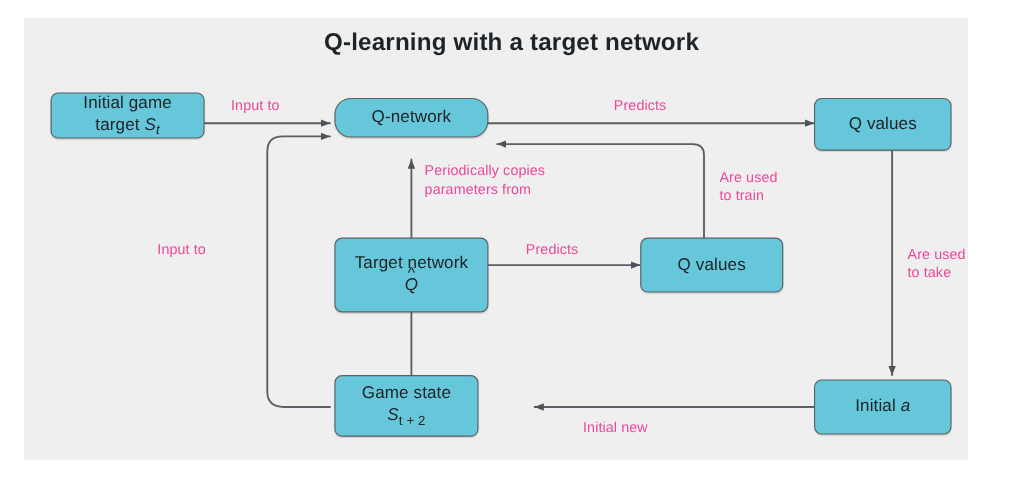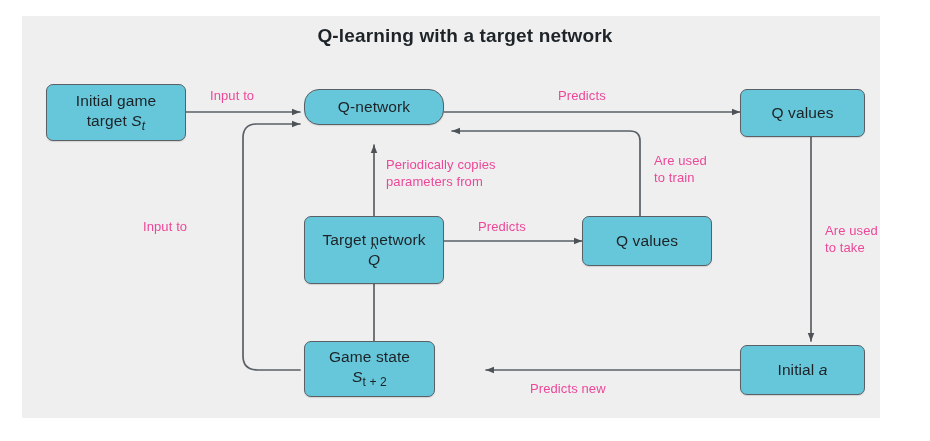--- a/index.html
+++ b/index.html
@@ -48,21 +48,21 @@
     line-height: 1.32;
     letter-spacing: 0.1px;
     white-space: pre-line;
   }
 
   #title {
     position: absolute;
     left: 0; top: 25px;
     width: 930px;
     text-align: center;
-    font-size: 19px;
+    font-size: 22px;
     font-weight: bold;
     color: #1d2327;
     letter-spacing: 0.15px;
   }
 
   .ital { font-style: italic; }
   .sub { font-size: 0.78em; vertical-align: sub; }
   .hatwrap { position: relative; display: inline-block; }
   .hatwrap .hat {
     position: absolute; left: 50%; top: -0.54em;
@@ -104,36 +104,36 @@
       <path d="M300,370 L258,370 Q243,370 243,356 L243,138 Q243,124 257,124 L300,124" marker-end="url(#arrow)"></path>
 
       <path d="M374,341 L374,272" marker-end="url(#arrow)"></path>
     </g>
   </svg>
 
   <div class="edge-label" style="left:210px; top:87px;">Input to</div>
 
   <div class="edge-label" style="left:558px; top:87px;">Predicts</div>
 
-  <div class="edge-label" style="left:386px; top:156px;">Periodically copies
+  <div class="edge-label" style="left:386px; top:146px;">Periodically copies
 parameters from</div>
 
   <div class="edge-label" style="left:654px; top:152px;">Are used
 to train</div>
 
   <div class="edge-label" style="left:478px; top:218px;">Predicts</div>
 
   <div class="edge-label" style="left:825px; top:222px;">Are used
 to take</div>
 
   <div class="edge-label" style="left:143px; top:218px;">Input to</div>
 
-  <div class="edge-label" style="left:530px; top:380px;">Predicts new</div>
+  <div class="edge-label" style="left:530px; top:380px;">Initial new</div>
 
-  <div class="node" style="left:46px; top:84px; width:140px; height:57px;">
+  <div class="node" style="left:46px; top:84px; width:140px; height:42px;">
     <div class="inner">
       <span>Initial game</span><br>
       <span>target </span><span class="ital">S</span><span class="sub ital">t</span>
     </div>
   </div>
 
   <div class="node" style="left:304px; top:89px; width:140px; height:36px;border-radius:15px;">
     <div class="inner">
       <span>Q-network</span>
     </div>

